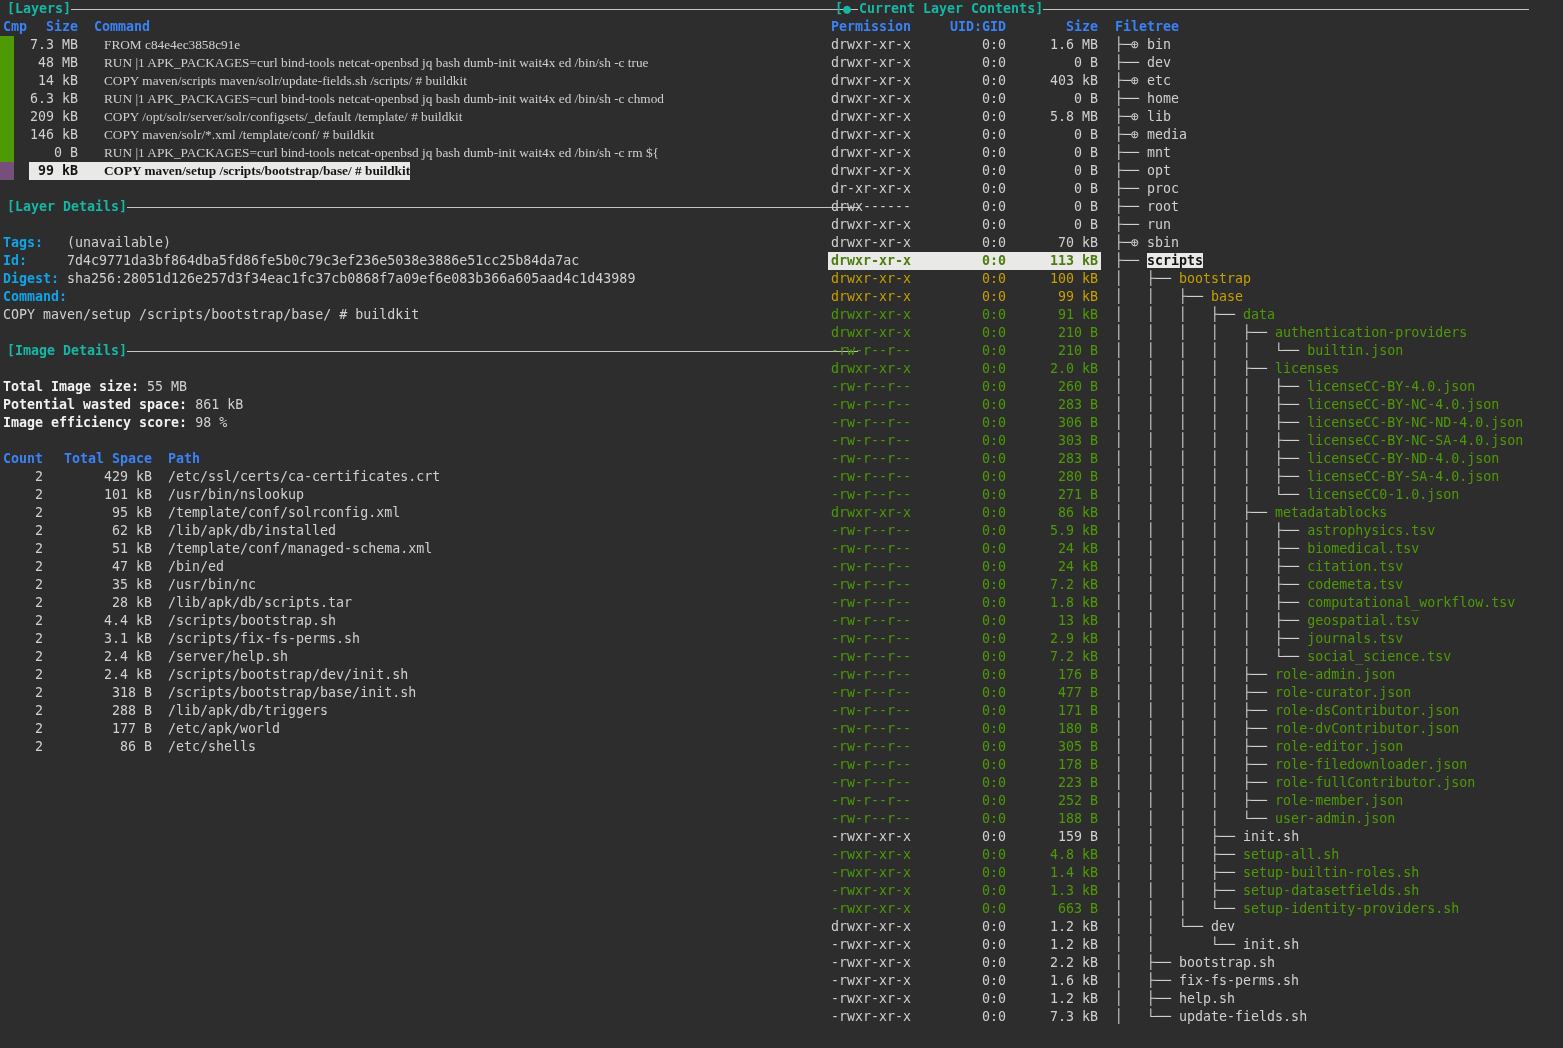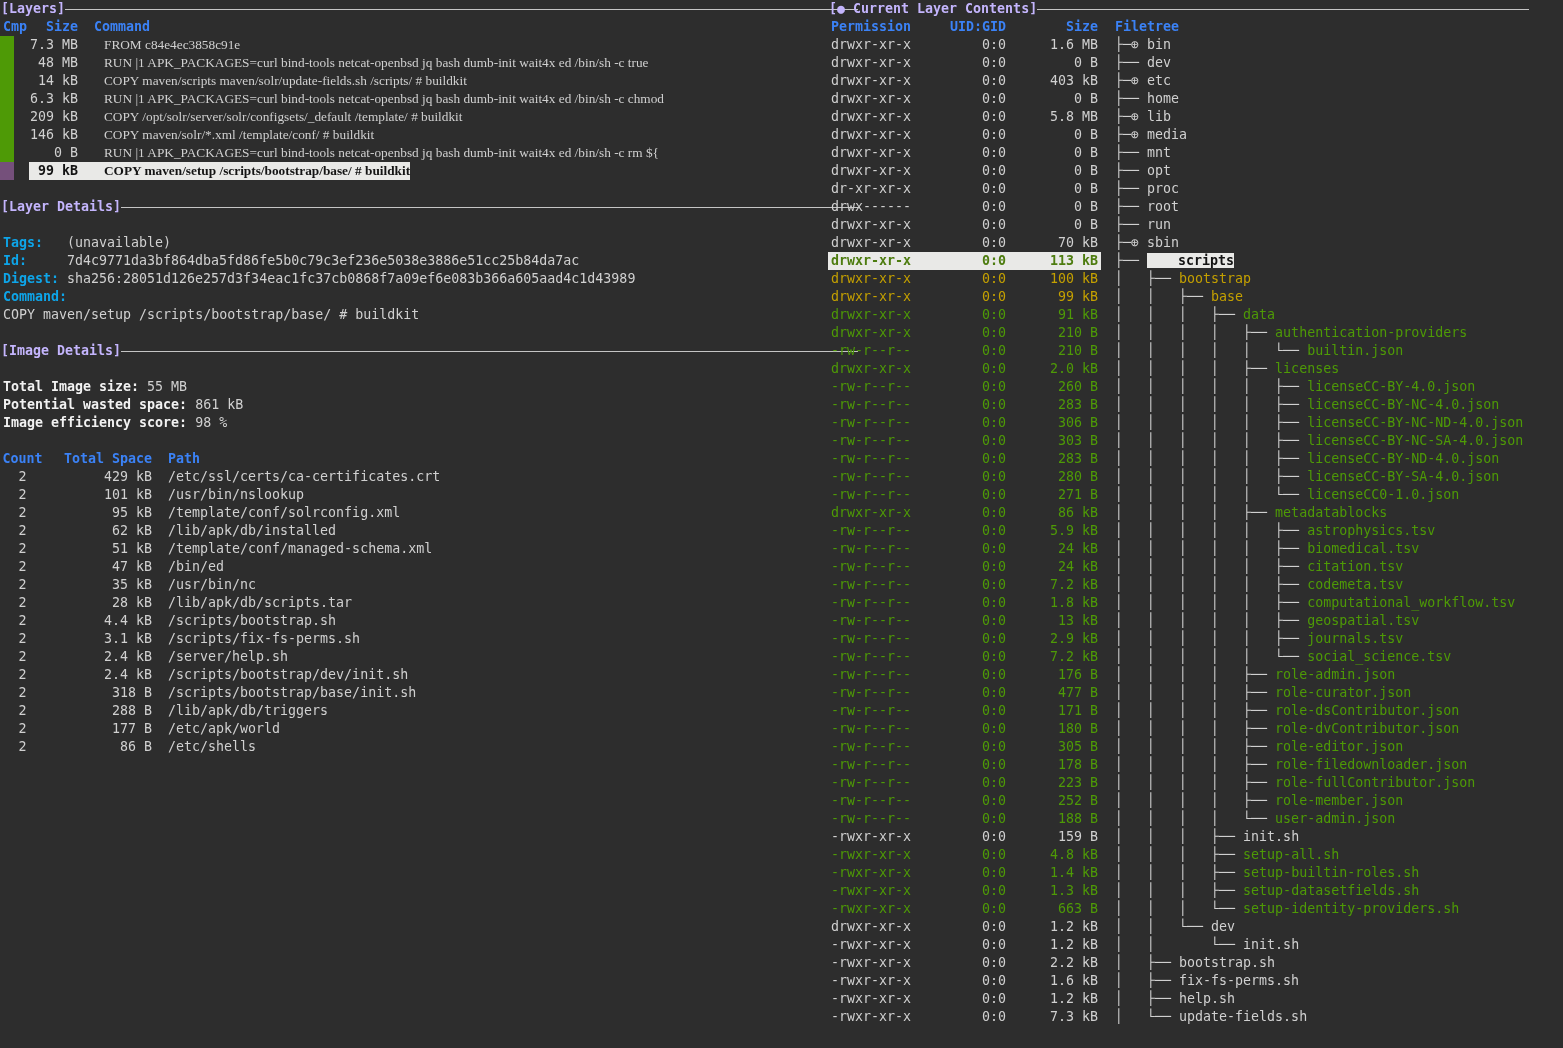--- a/index.html
+++ b/index.html
@@ -6,21 +6,21 @@
   .screen{position:relative;width:1563px;height:1048px;background:#2d2d2d;
     font-family:"DejaVu Sans Mono",monospace;font-size:13.3px;line-height:18px;
     color:#d0d0d0;letter-spacing:0;}
   .panel{position:absolute;top:0;height:1048px;overflow:hidden;}
   .panel-left{left:0;width:858px;}
   .panel-right{left:828px;width:701px;}
   .row{height:18px;overflow:hidden;}
   .b{font-weight:bold;color:#3b82f6;}
   
   .sec-head{display:flex;align-items:center;height:18px;}
-  .sec-title{font-weight:bold;color:#c4b5fd;padding-left:1px;white-space:pre;}
+  .sec-title{font-weight:bold;color:#14b8a6;padding-left:7px;white-space:pre;}
   .rule{flex:1 1 auto;height:1px;background:#c4c4c4;}
   
   .lh-cmp{display:inline-block;width:26px;padding-left:3px;box-sizing:border-box;}
   .lh-size{display:inline-block;width:52px;text-align:right;}
   .lh-cmd{margin-left:16px;white-space:pre;}
   .bar{display:inline-block;width:14px;height:18px;vertical-align:top;}
   .bar-green{background:#4e9a06;}
   .bar-purple{background:#75507b;}
   .lspacer{display:inline-block;width:15px;height:18px;vertical-align:top;}
   .lhl{display:inline-block;height:18px;vertical-align:top;}
@@ -28,35 +28,35 @@
   .lcmd{margin-left:26px;white-space:pre;font-family:Liberation Serif, serif;}
   .layer-row.selected .lhl{background:#e9e9e7;color:#141414;font-weight:bold;}
   
   .kv{padding-left:3px;}
   .kv-label{display:inline-block;width:64px;font-weight:bold;color:#0ea5e9;}
   .kv-value{white-space:pre;}
   .cmd-line{padding-left:3px;white-space:pre;}
   .id-label{font-weight:bold;color:#f2f2f2;white-space:pre;}
   .id-value{margin-left:8px;white-space:pre;}
   
-  .dup-count{display:inline-block;width:43px;text-align:center;padding-left:2px;box-sizing:border-box;}
+  .dup-count{display:inline-block;width:43px;text-align:right;padding-left:2px;box-sizing:border-box;}
   .dup-space{display:inline-block;width:109px;text-align:right;white-space:pre;}
   .dup-path{margin-left:16px;white-space:pre;}
   
   .hlcols{display:inline-block;width:273px;padding-left:3px;box-sizing:border-box;height:18px;vertical-align:top;}
   .ft-perm{display:inline-block;width:117px;white-space:pre;}
   .ft-uid{display:inline-block;width:58px;text-align:right;white-space:pre;}
   .ft-size{display:inline-block;width:92px;text-align:right;white-space:pre;}
   .ft-tree{margin-left:14px;white-space:pre;}
   .prefix{color:#d0d0d0;white-space:pre;}
   .name{white-space:pre;}
   .ft-row.c-green .cl{color:#4e9a06;}
   .ft-row.c-yellow .cl{color:#c4a000;}
   .ft-row.selected .hlcols{background:#e9e9e7;color:#4d7c0f;font-weight:bold;}
-  .ft-row.selected .name{background:#e9e9e7;color:#141414;font-weight:bold;padding-left:31px;}
+  .ft-row.selected .name{background:#e9e9e7;color:#141414;font-weight:bold;}
 </style>
 </head>
 <body>
 
 <div class="screen">
 
   <section class="panel panel-left">
 
     <div class="sec-head">
         <span class="sec-title">[Layers]</span>

